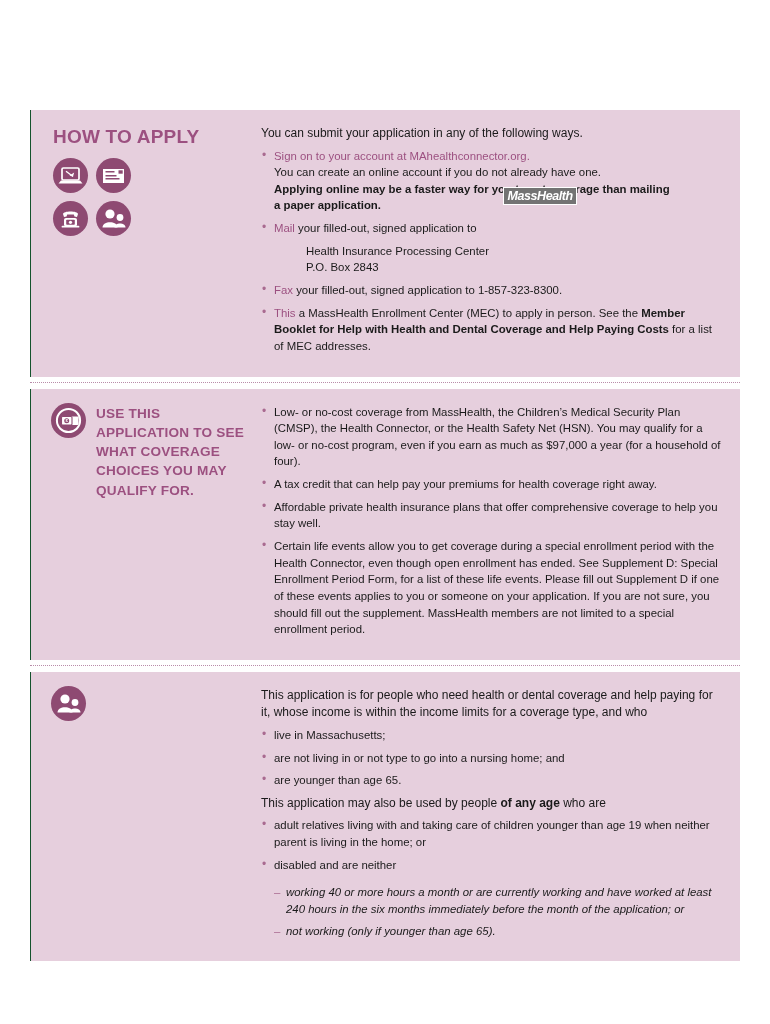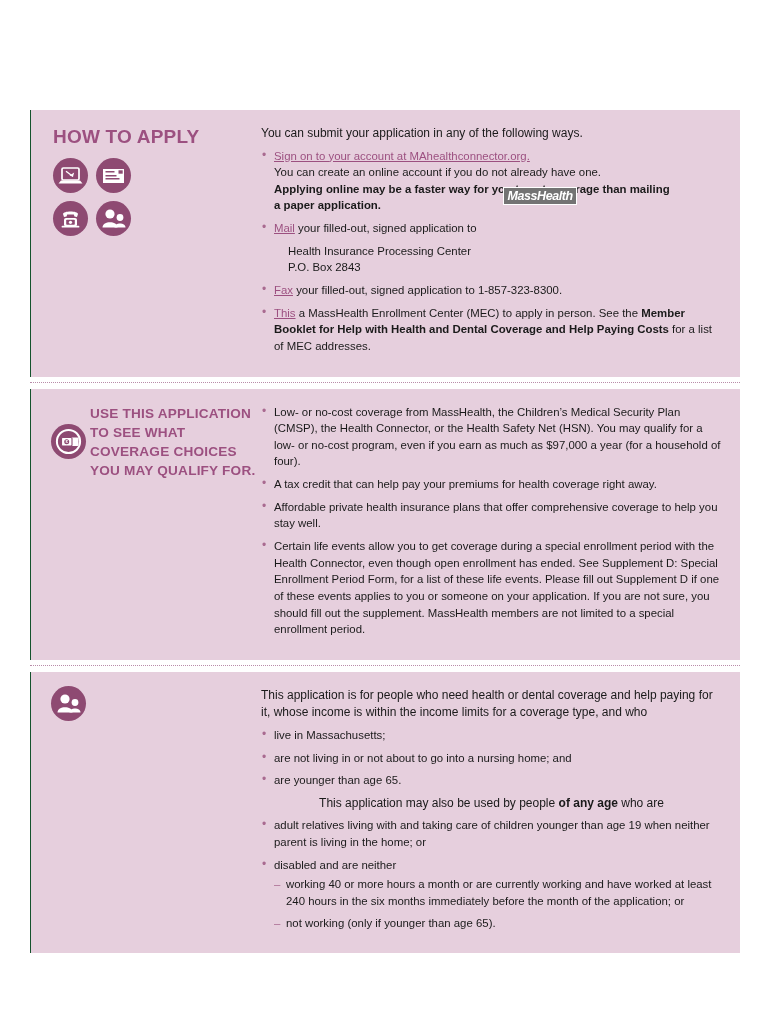--- a/index.html
+++ b/index.html
@@ -70,21 +70,21 @@
   }
 
   .sec-left { width: 212px; flex: 0 0 212px; padding-left: 6px; }
   .sec-right { flex: 1 1 auto; padding-left: 4px; padding-top: 1px; }
 
   .sec-head {
     color: #9c5080; font-weight: bold; letter-spacing: 0.2px;
   }
   .head-how { font-size: 19px; margin: 2px 0 10px 2px; }
 
-  .head-inline { display: flex; gap: 4px; align-items: center; }
+  .head-inline { display: flex; gap: 10px; align-items: flex-start; }
   .head-inline .sec-head { font-size: 13.6px; line-height: 1.42; padding-top: 1px; }
 
   
   .circ {
     width: 35px; height: 35px; border-radius: 50%;
     background: #8e4a72; position: relative; flex: 0 0 35px;
   }
   .circ svg { position: absolute; left: 0; top: 0; }
   .icon-grid { display: grid; grid-template-columns: 35px 35px; gap: 8px; margin-left: 2px; }
 
@@ -92,24 +92,24 @@
   .p { font-size: 12px; line-height: 1.46; margin: 0 0 5px 0; color: #1a1a1a; }
   ul.bul { list-style: none; margin: 0 0 0 0; padding: 0; }
   ul.bul > li {
     position: relative; padding-left: 13px; margin-bottom: 6px;
     font-size: 11.4px; line-height: 1.46;
   }
   ul.bul > li::before {
     content: "•"; position: absolute; left: 1px; top: -1px;
     color: #a96a90; font-size: 12px;
   }
-  .kw { color: #9c5080; text-decoration: underline; }
+  .kw { color: #9c5080; }
   .b { font-weight: bold; }
-  .indent { margin-left: 14px; }
-  ul.dash { list-style: none; margin: 3px 0 0 0; padding: 0; }
+  .indent { margin-left: 32px; }
+  ul.dash { list-style: none; margin: 11px 0 0 0; padding: 0; font-style: italic; }
   ul.dash > li {
     position: relative; padding-left: 12px; margin-bottom: 5px;
     font-size: 11.4px; line-height: 1.46;
   }
   ul.dash > li::before {
     content: "–"; position: absolute; left: 0px; top: 0; color: #a96a90;
   }
   .sub-indent { padding-left: 10px; }
 </style>
 </head>
@@ -276,25 +276,25 @@
           </svg>
         </div>
       </div>
     </div>
 
     <div class="sec-right">
       <p class="p">This application is for people who need health or dental coverage and help paying for it, whose income is within the income limits for a coverage type, and who</p>
 
       <ul class="bul">
         <li>live in Massachusetts;</li>
-        <li>are not living in or not about to go into a nursing home; and</li>
+        <li>are not living in or not type to go into a nursing home; and</li>
         <li>are younger than age 65.</li>
       </ul>
 
-      <p class="p" style="margin-top:4px;text-align:center;"><span>This application may also be used by people </span><span class="b">of any age</span><span> who are</span></p>
+      <p class="p" style="margin-top:4px;"><span>This application may also be used by people </span><span class="b">of any age</span><span> who are</span></p>
 
       <ul class="bul">
         <li>adult relatives living with and taking care of children younger than age 19 when neither parent is living in the home; or</li>
         <li>
           <span>disabled and are neither</span>
           <ul class="dash sub-indent">
             <li>working 40 or more hours a month or are currently working and have worked at least 240 hours in the six months immediately before the month of the application; or</li>
             <li>not working (only if younger than age 65).</li>
           </ul>
         </li>

